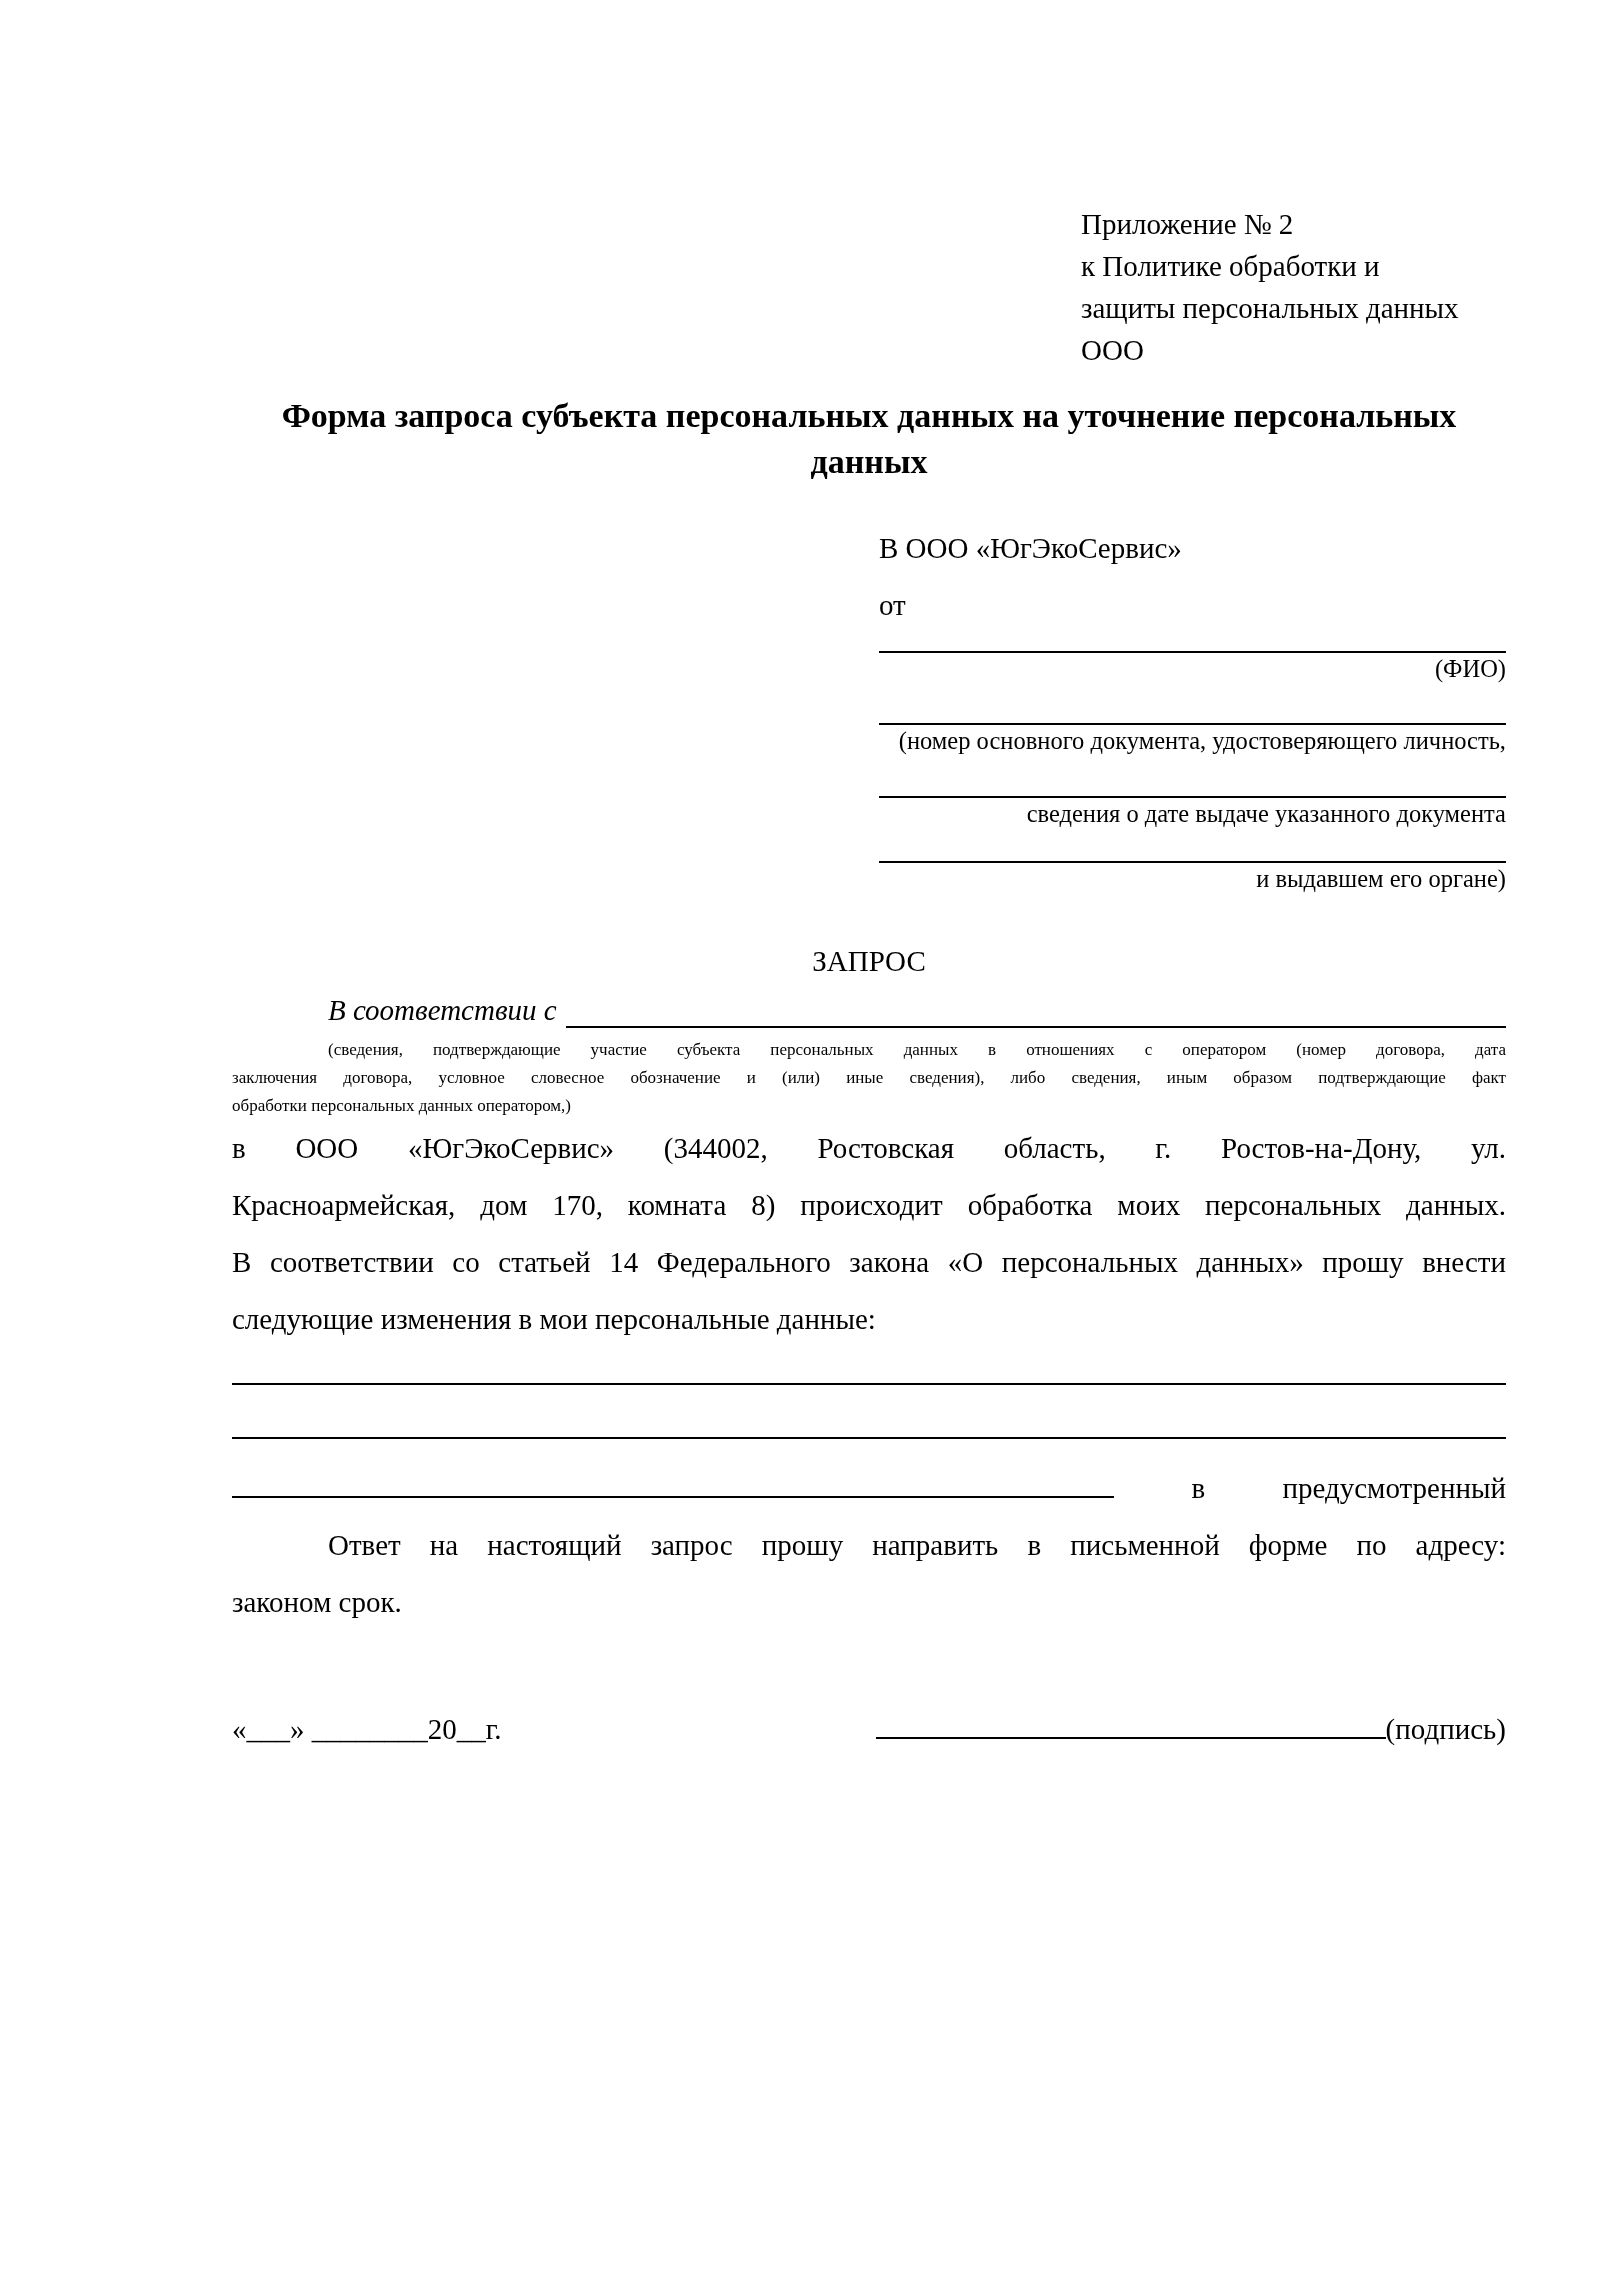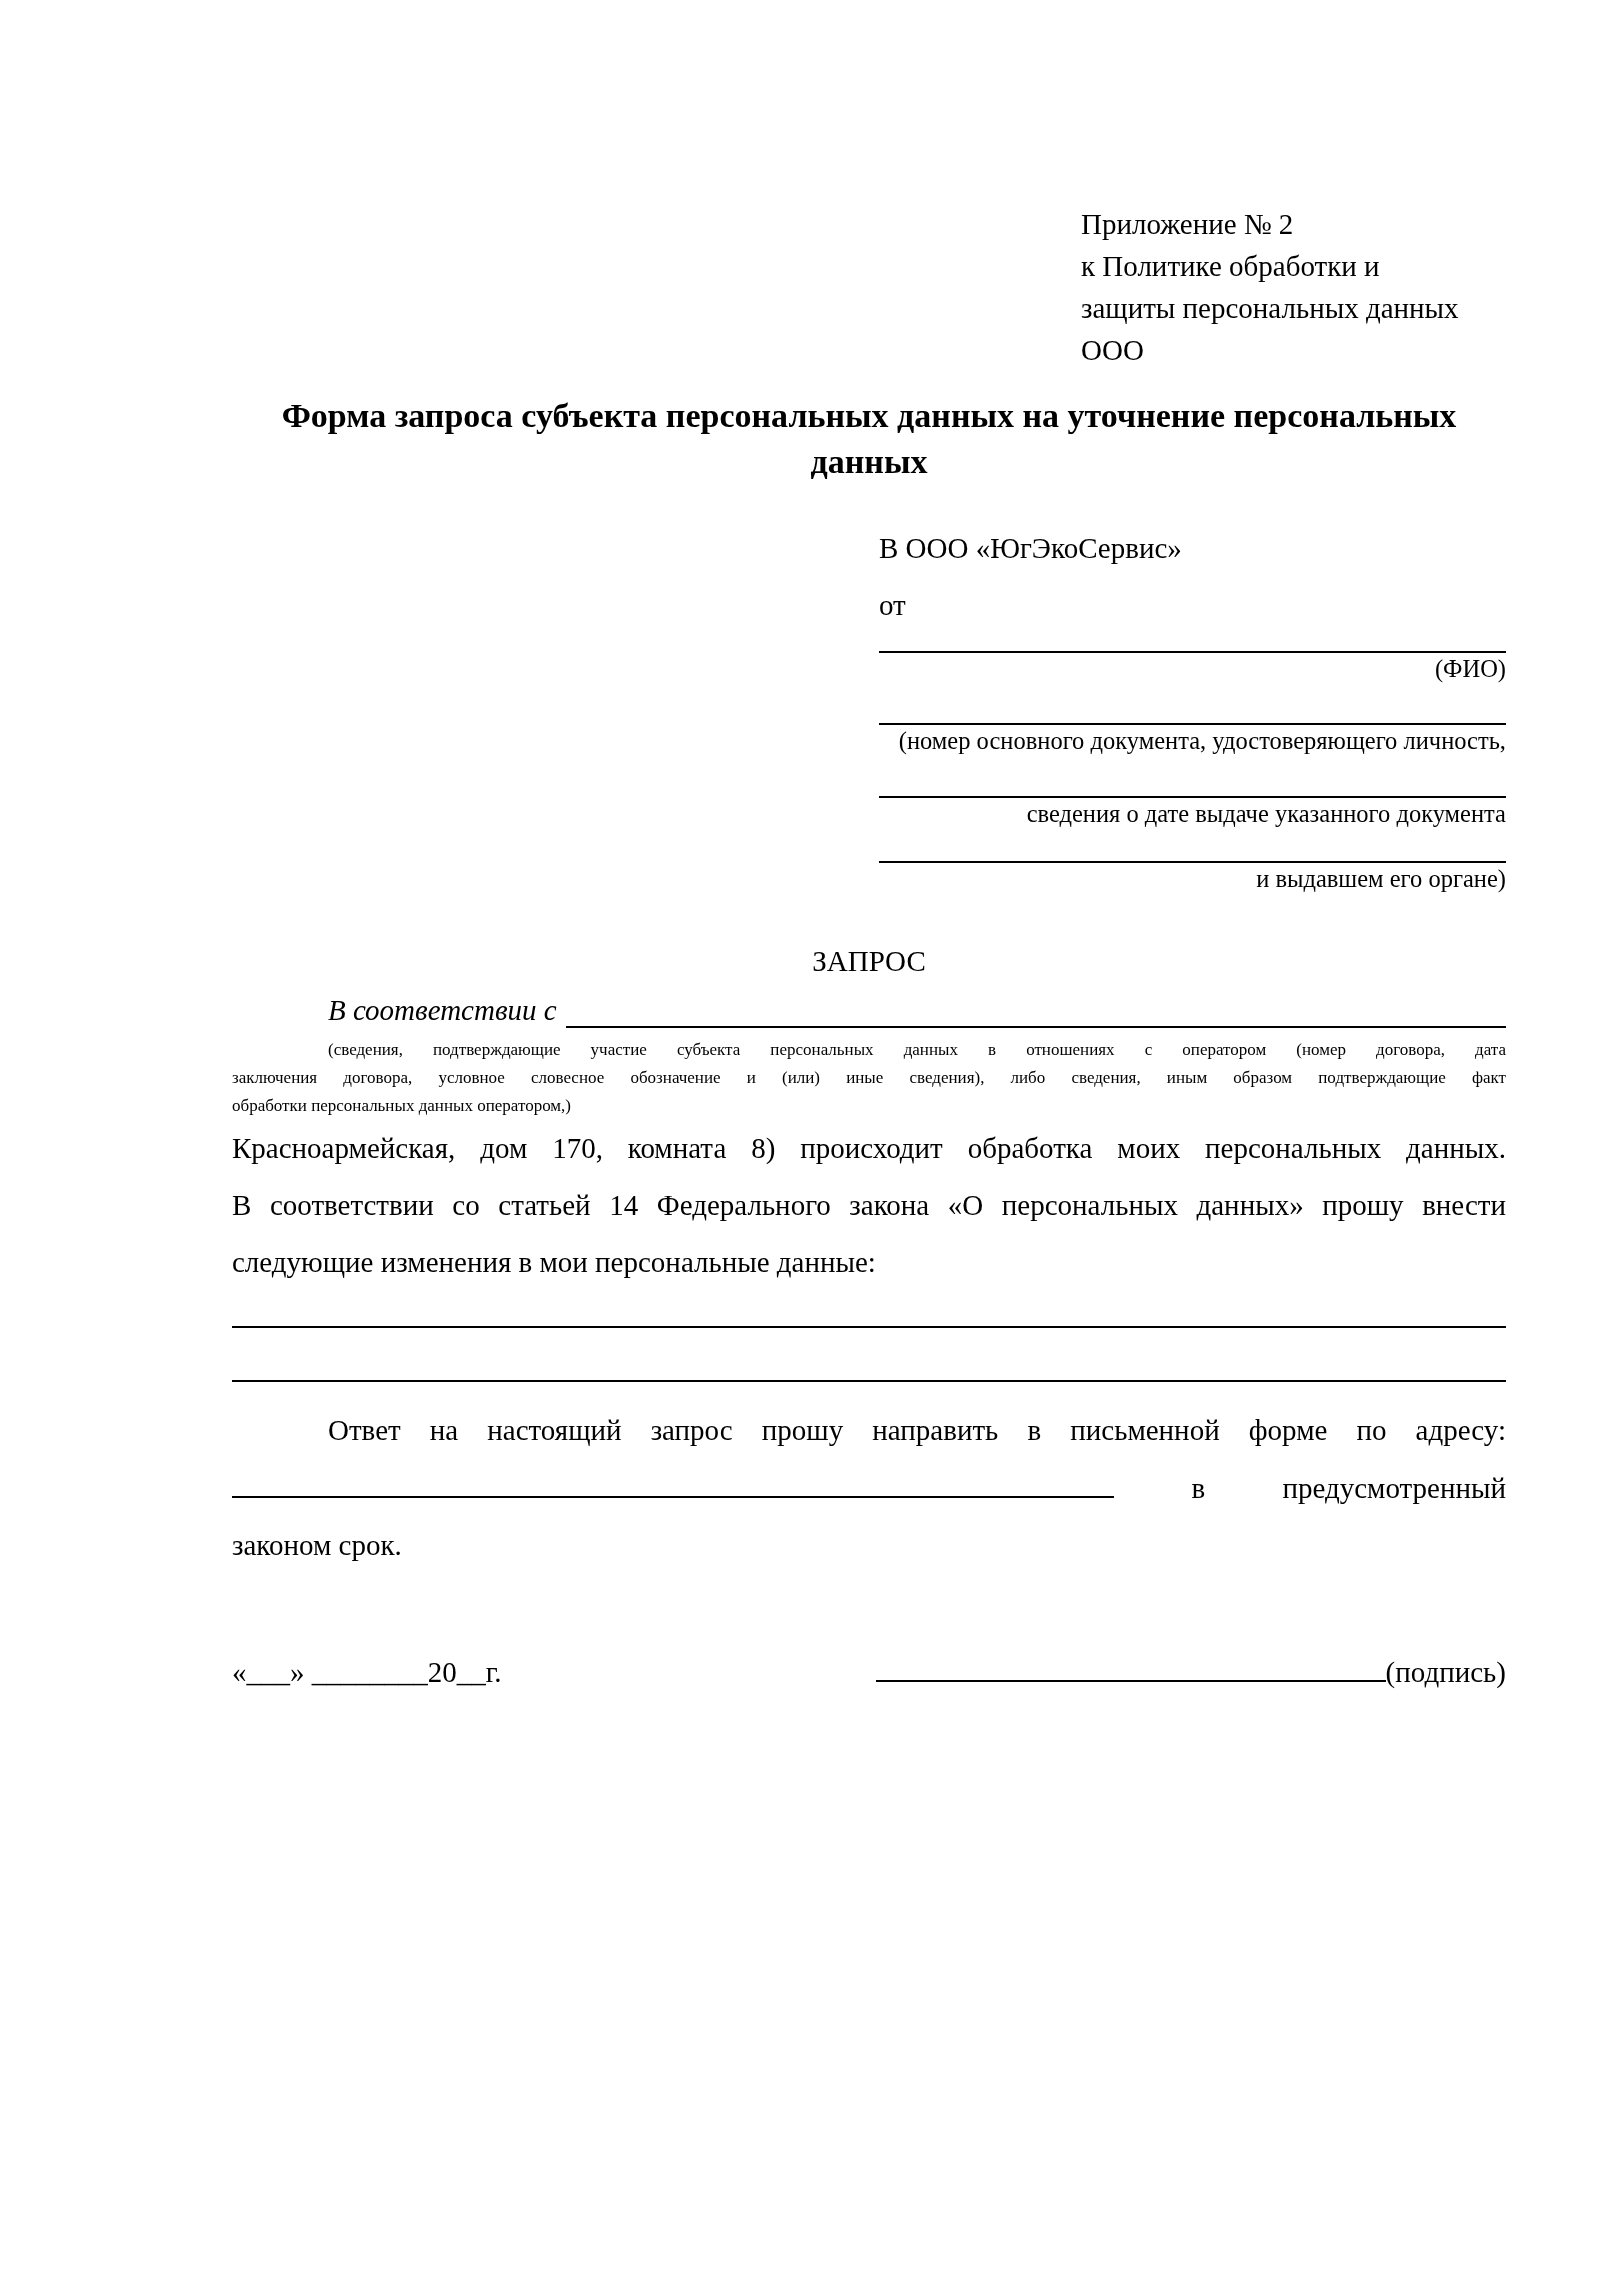--- a/index.html
+++ b/index.html
@@ -150,31 +150,32 @@
       <span class="accordance-fill"></span>
     </div>
 
     <div class="note">
       <div class="jline first">(сведения, подтверждающие участие субъекта персональных данных в отношениях с оператором (номер договора, дата</div>
       <div class="jline">заключения договора, условное словесное обозначение и (или) иные сведения), либо сведения, иным образом подтверждающие факт</div>
       <div class="jline last">обработки персональных данных оператором,)</div>
     </div>
 
     <div class="body-par">
+      <div class="jline">в ООО «ЮгЭкоСервис» (344002, Ростовская область, г. Ростов-на-Дону, ул.</div>
       <div class="jline">Красноармейская, дом 170, комната 8) происходит обработка моих персональных данных.</div>
       <div class="jline">В соответствии со статьей 14 Федерального закона «О персональных данных» прошу внести</div>
       <div class="jline last">следующие изменения в мои персональные данные:</div>
     </div>
 
     <div class="blank-line-1"></div>
     <div class="blank-line-2"></div>
 
     <div class="answer">
+      <div class="jline"><span class="answer-fill"></span> <span>в предусмотренный</span></div>
       <div class="jline first">Ответ на настоящий запрос прошу направить в письменной форме по адресу:</div>
-      <div class="jline"><span class="answer-fill"></span> <span>в предусмотренный</span></div>
       <div class="jline last">законом срок.</div>
     </div>
 
     <div class="footer-row">
       <div class="date-group">«___» ________20__г.</div>
       <div class="sig-group"><span class="sig-fill"></span><span>(подпись)</span></div>
     </div>
 
   </div>
 </div>

